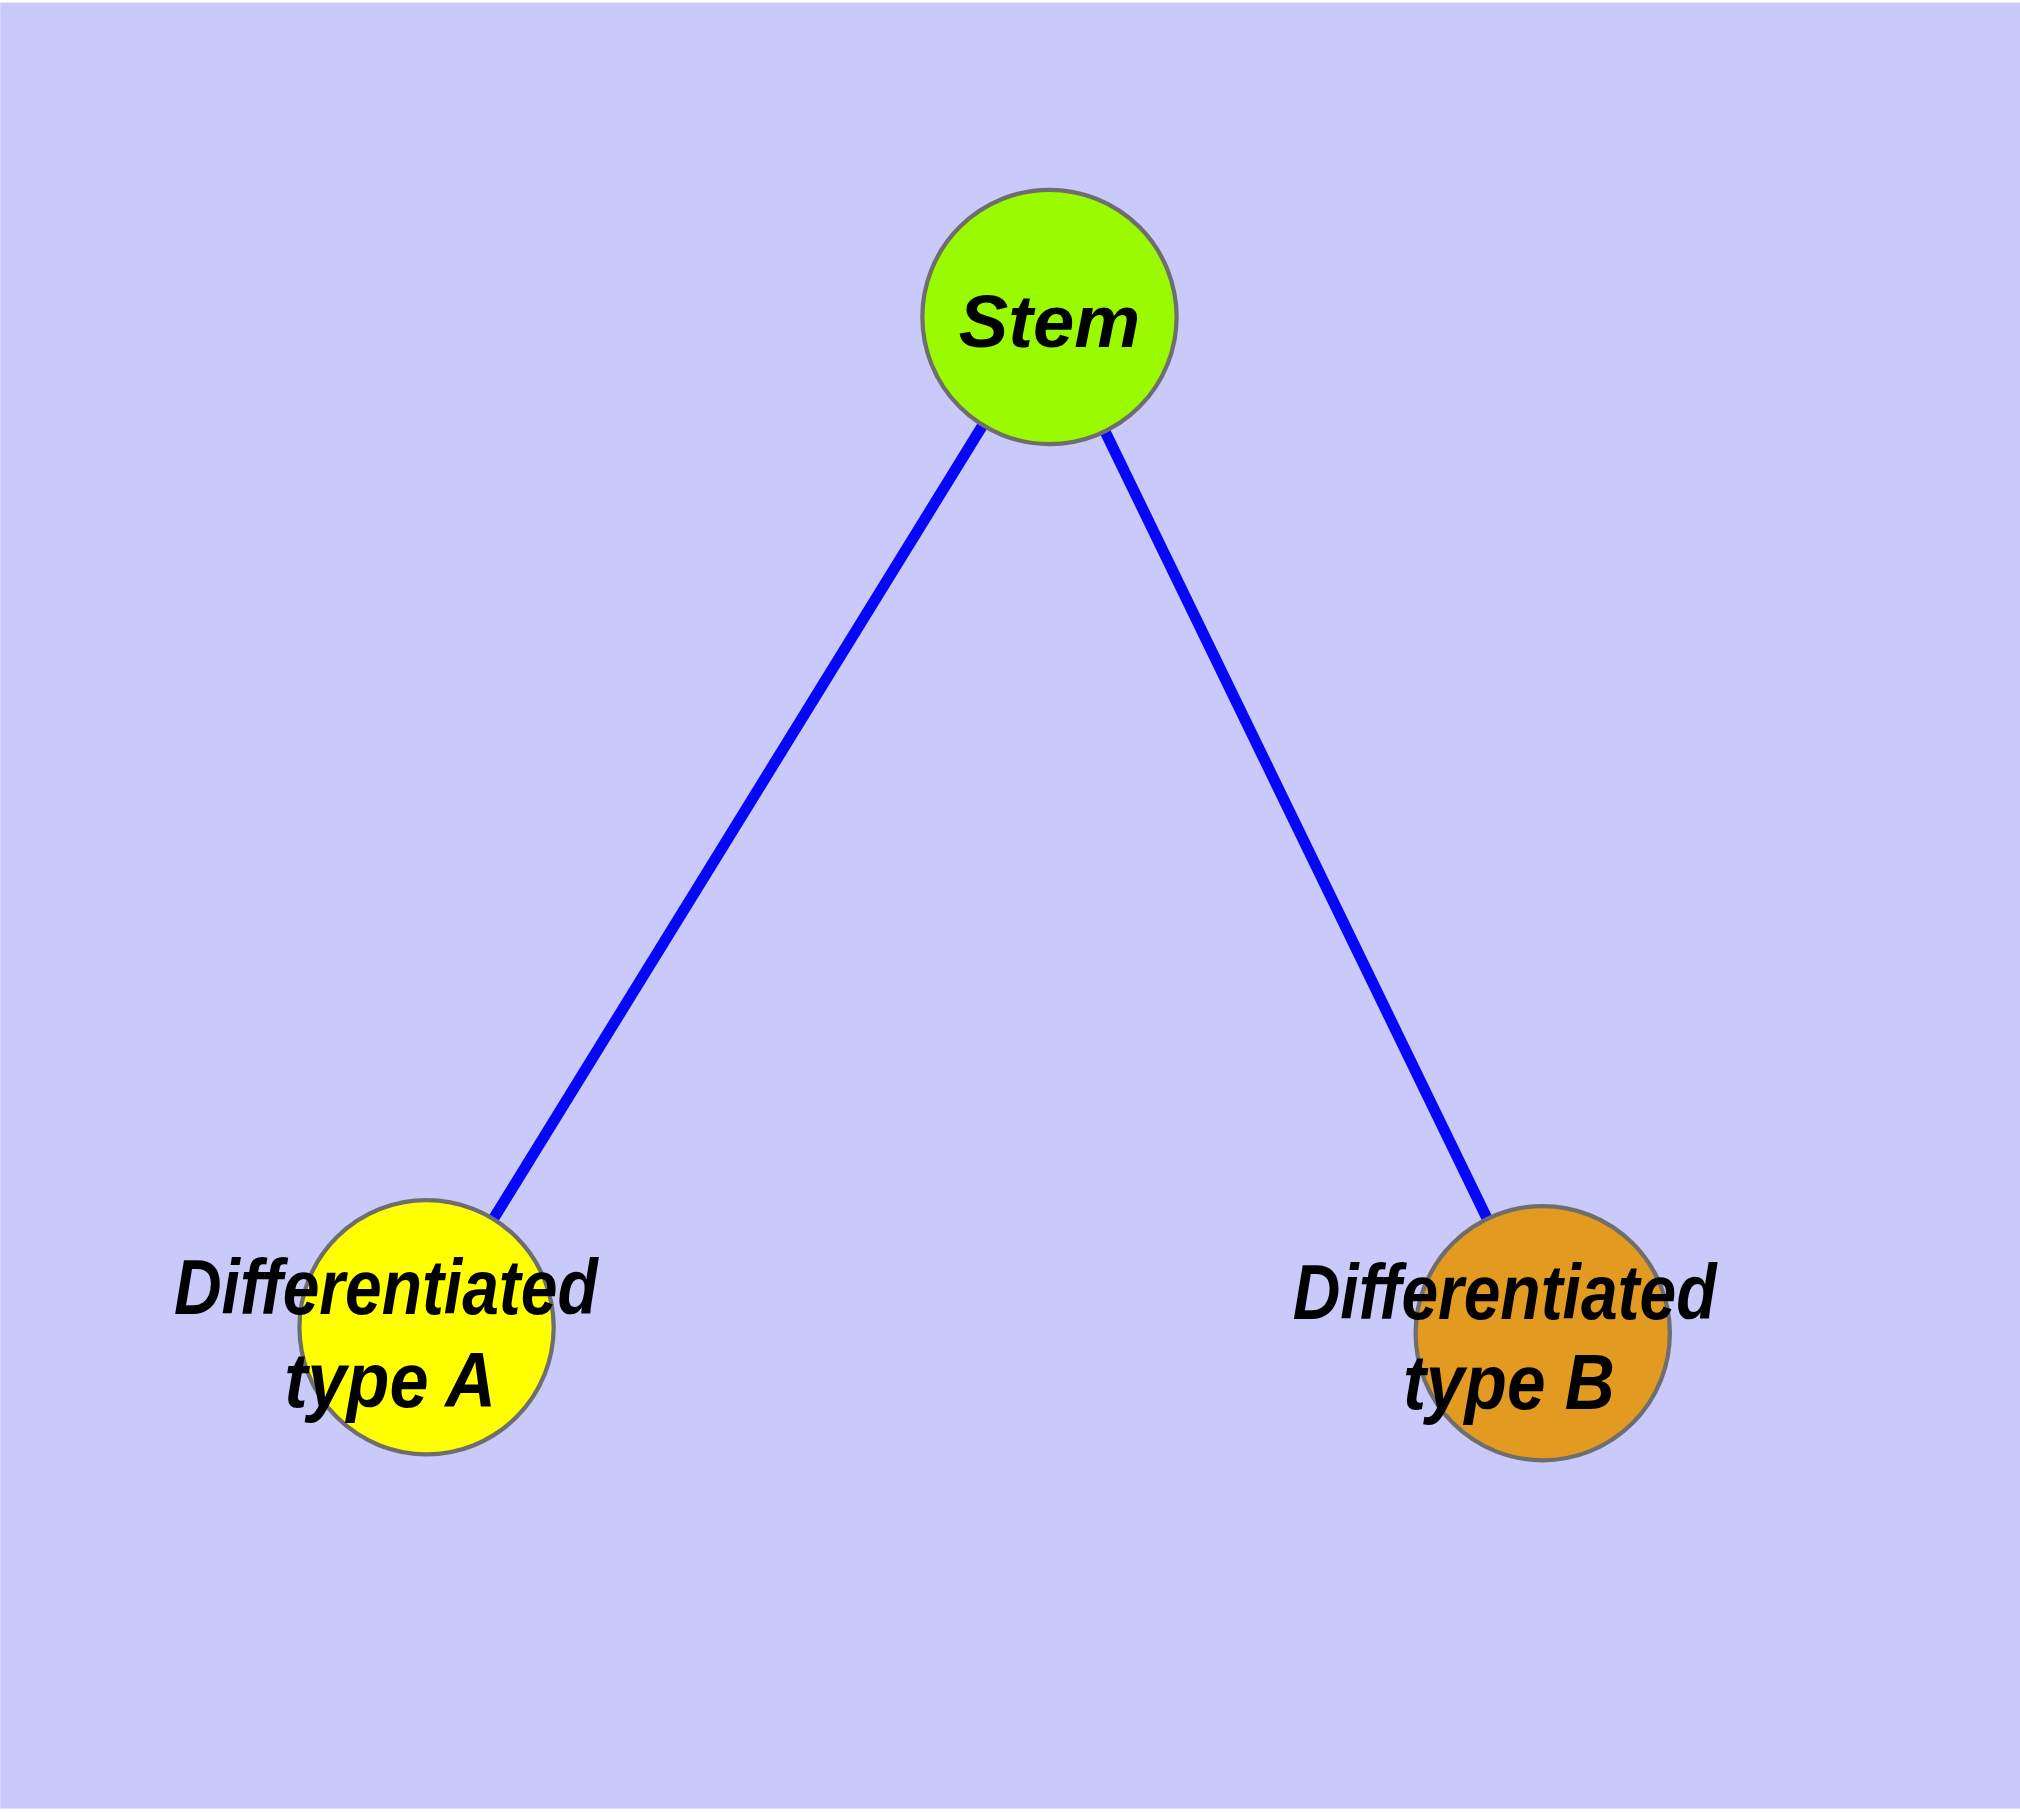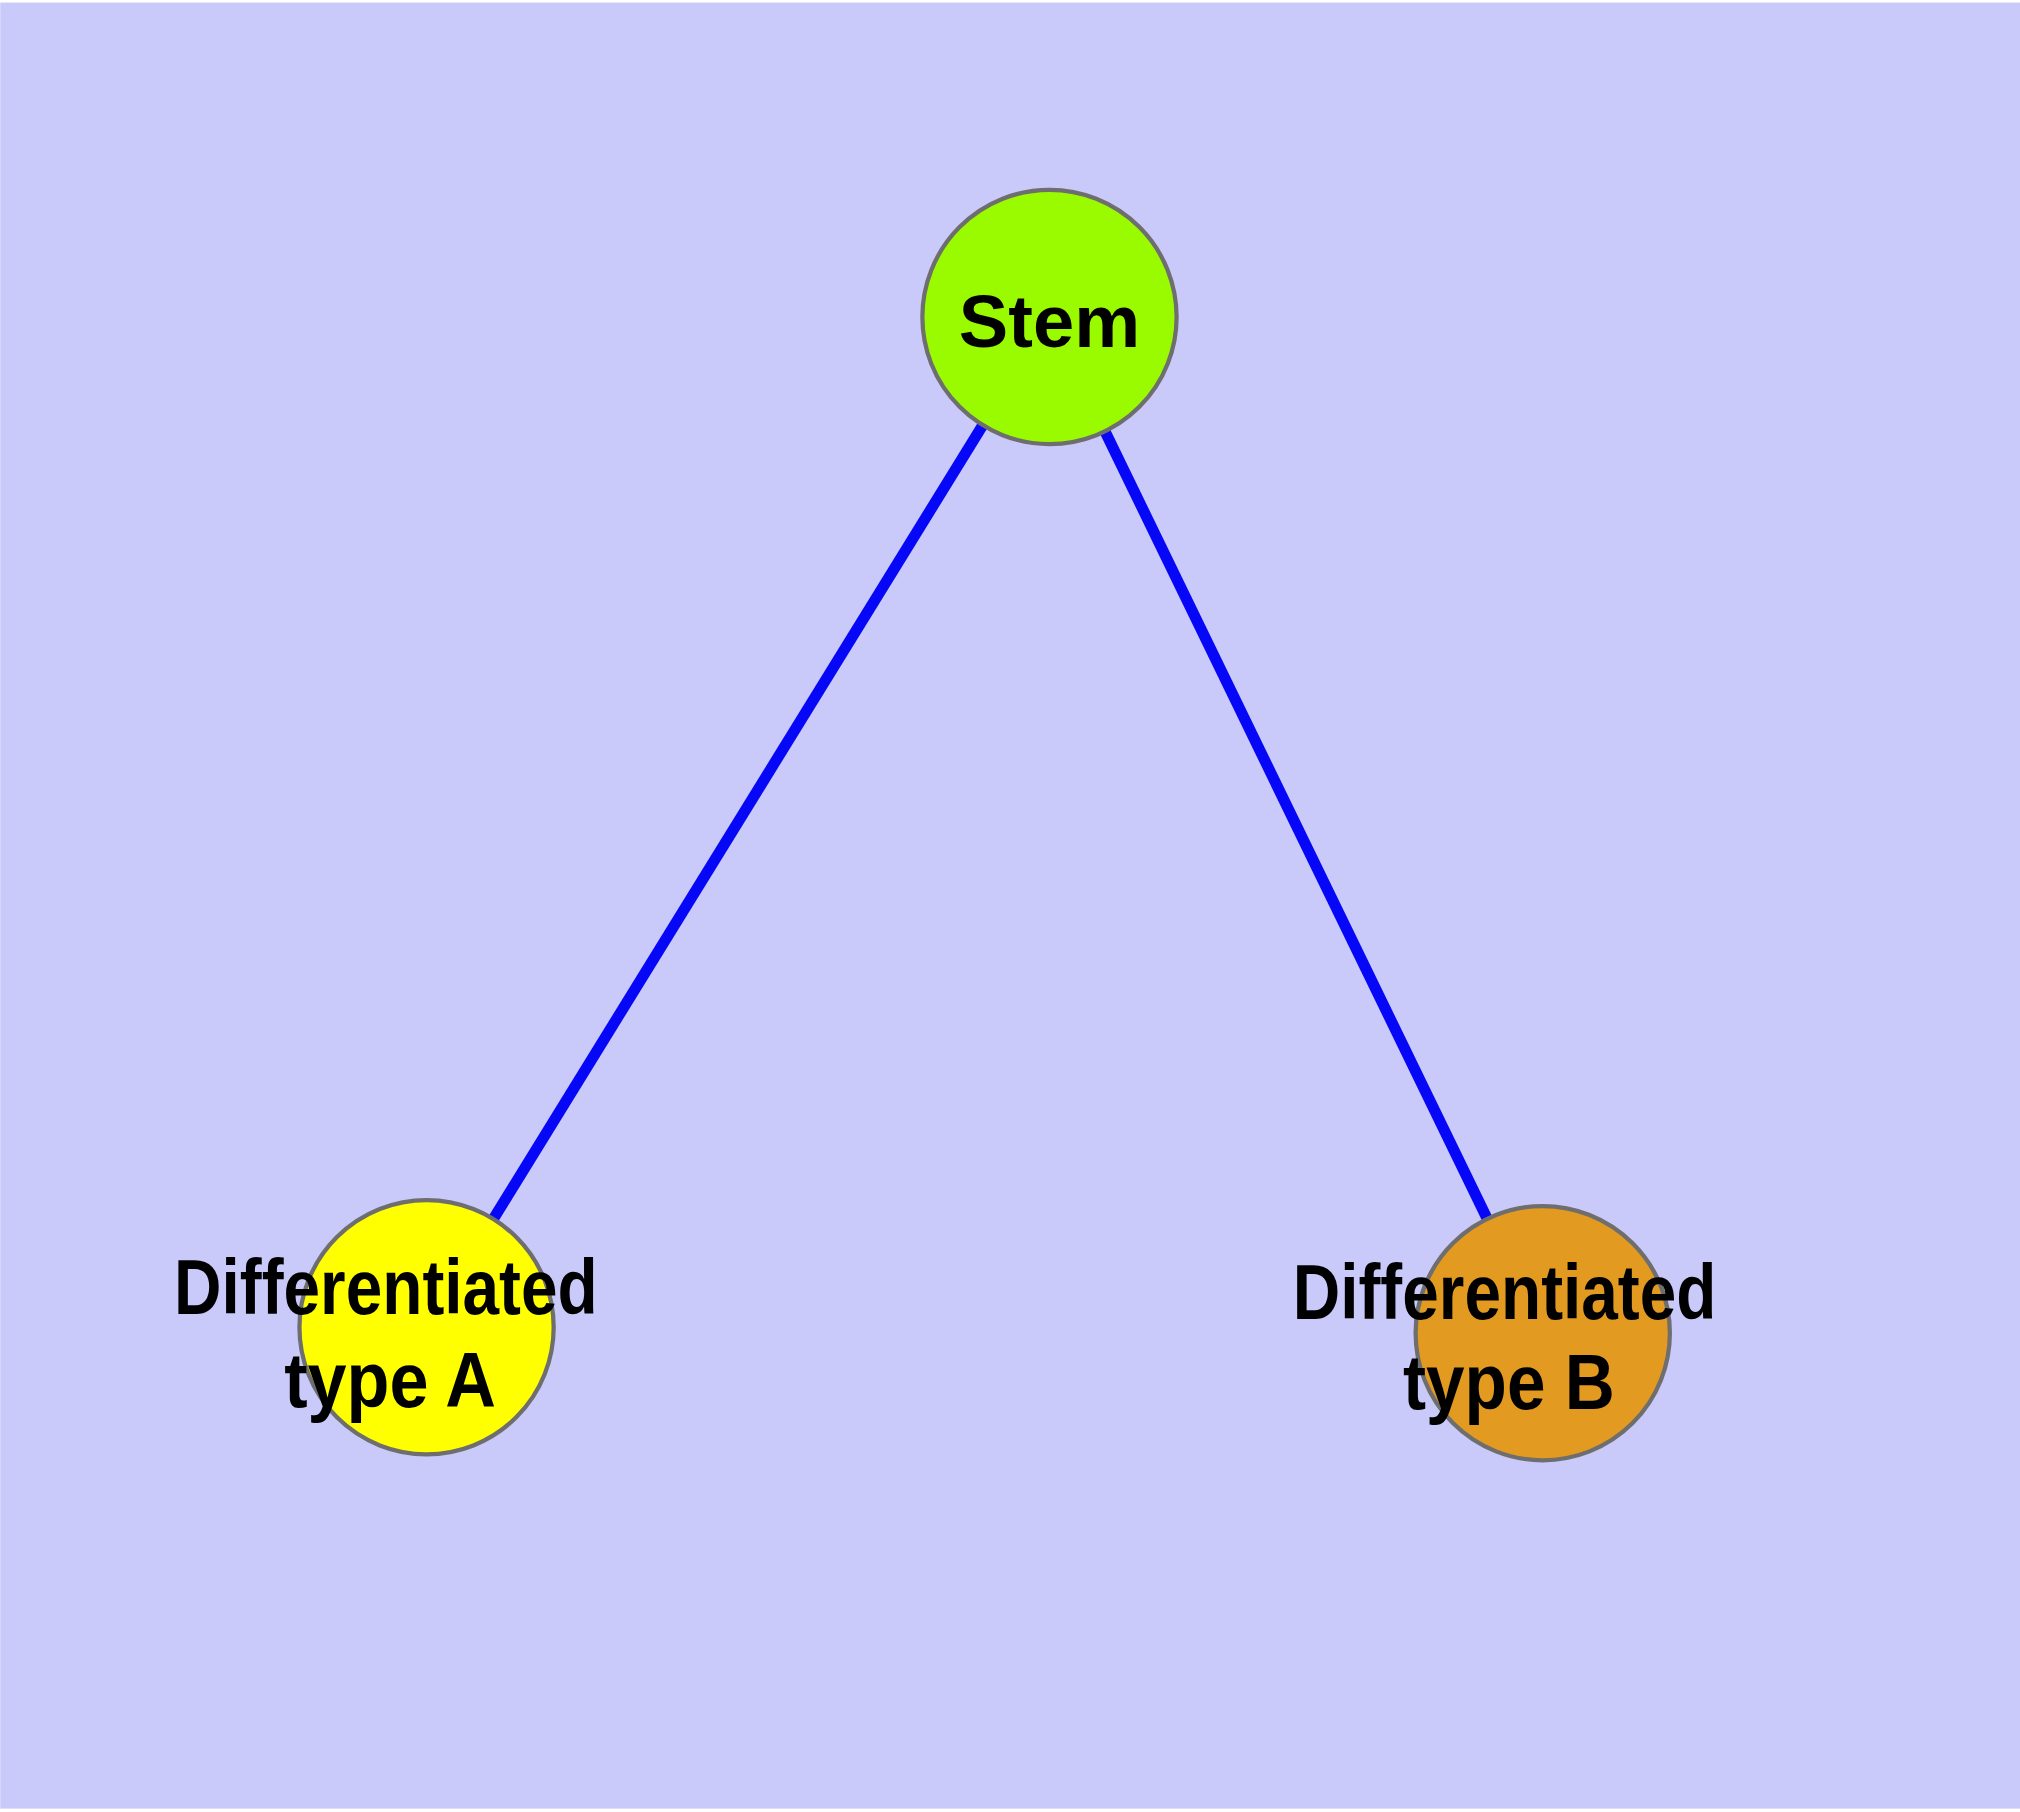--- a/index.html
+++ b/index.html
@@ -6,20 +6,21 @@
     margin: 0;
     padding: 0;
     background: #ffffff;
   }
   .canvas {
     position: relative;
     width: 2021px;
     height: 1812px;
     background: #ffffff;
     overflow: hidden;
+    font-style: italic;
   }
   svg { display: block; }
   text {
     font-family: "Liberation Sans", "DejaVu Sans", sans-serif;
     font-weight: bold;
     fill: #000000;
   }
   .stem-label { font-size: 88px; }
   .node-label { font-size: 92px; }
 </style>

